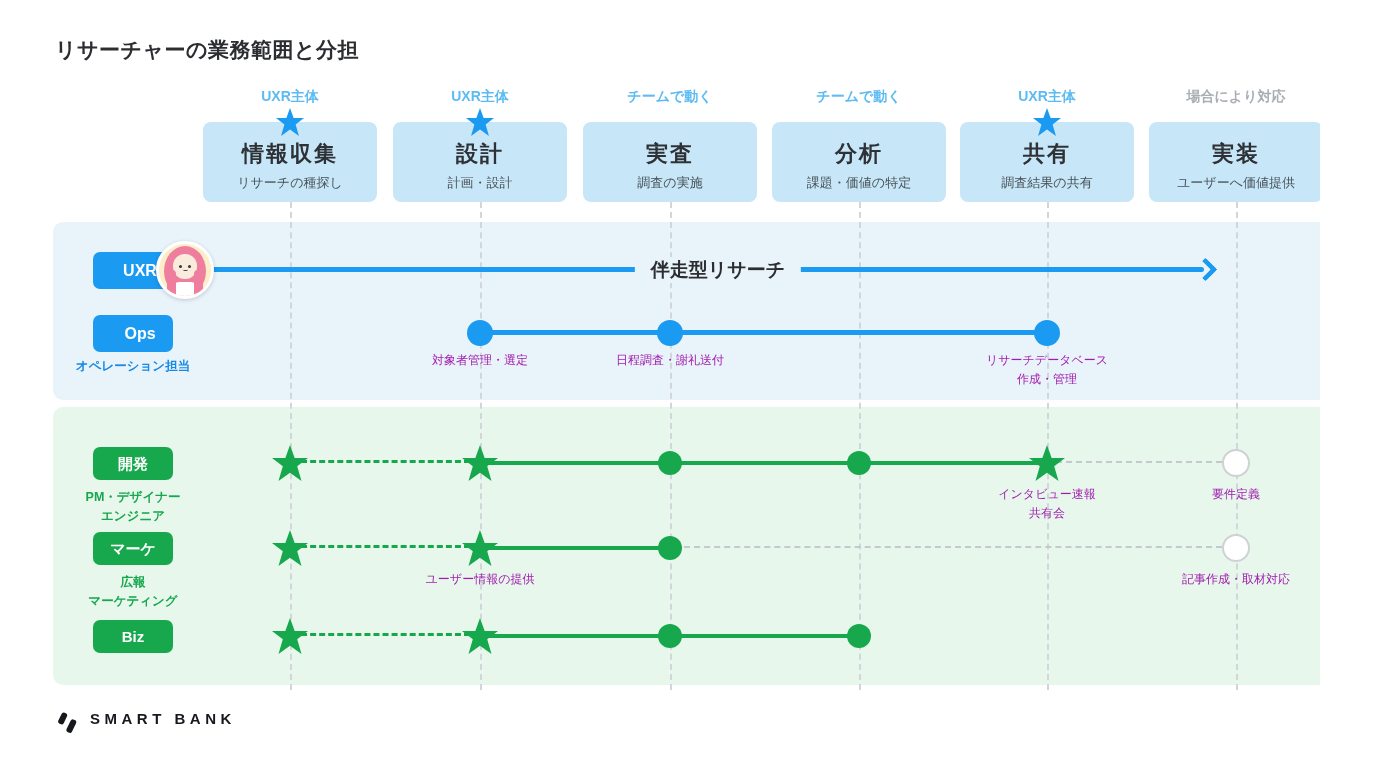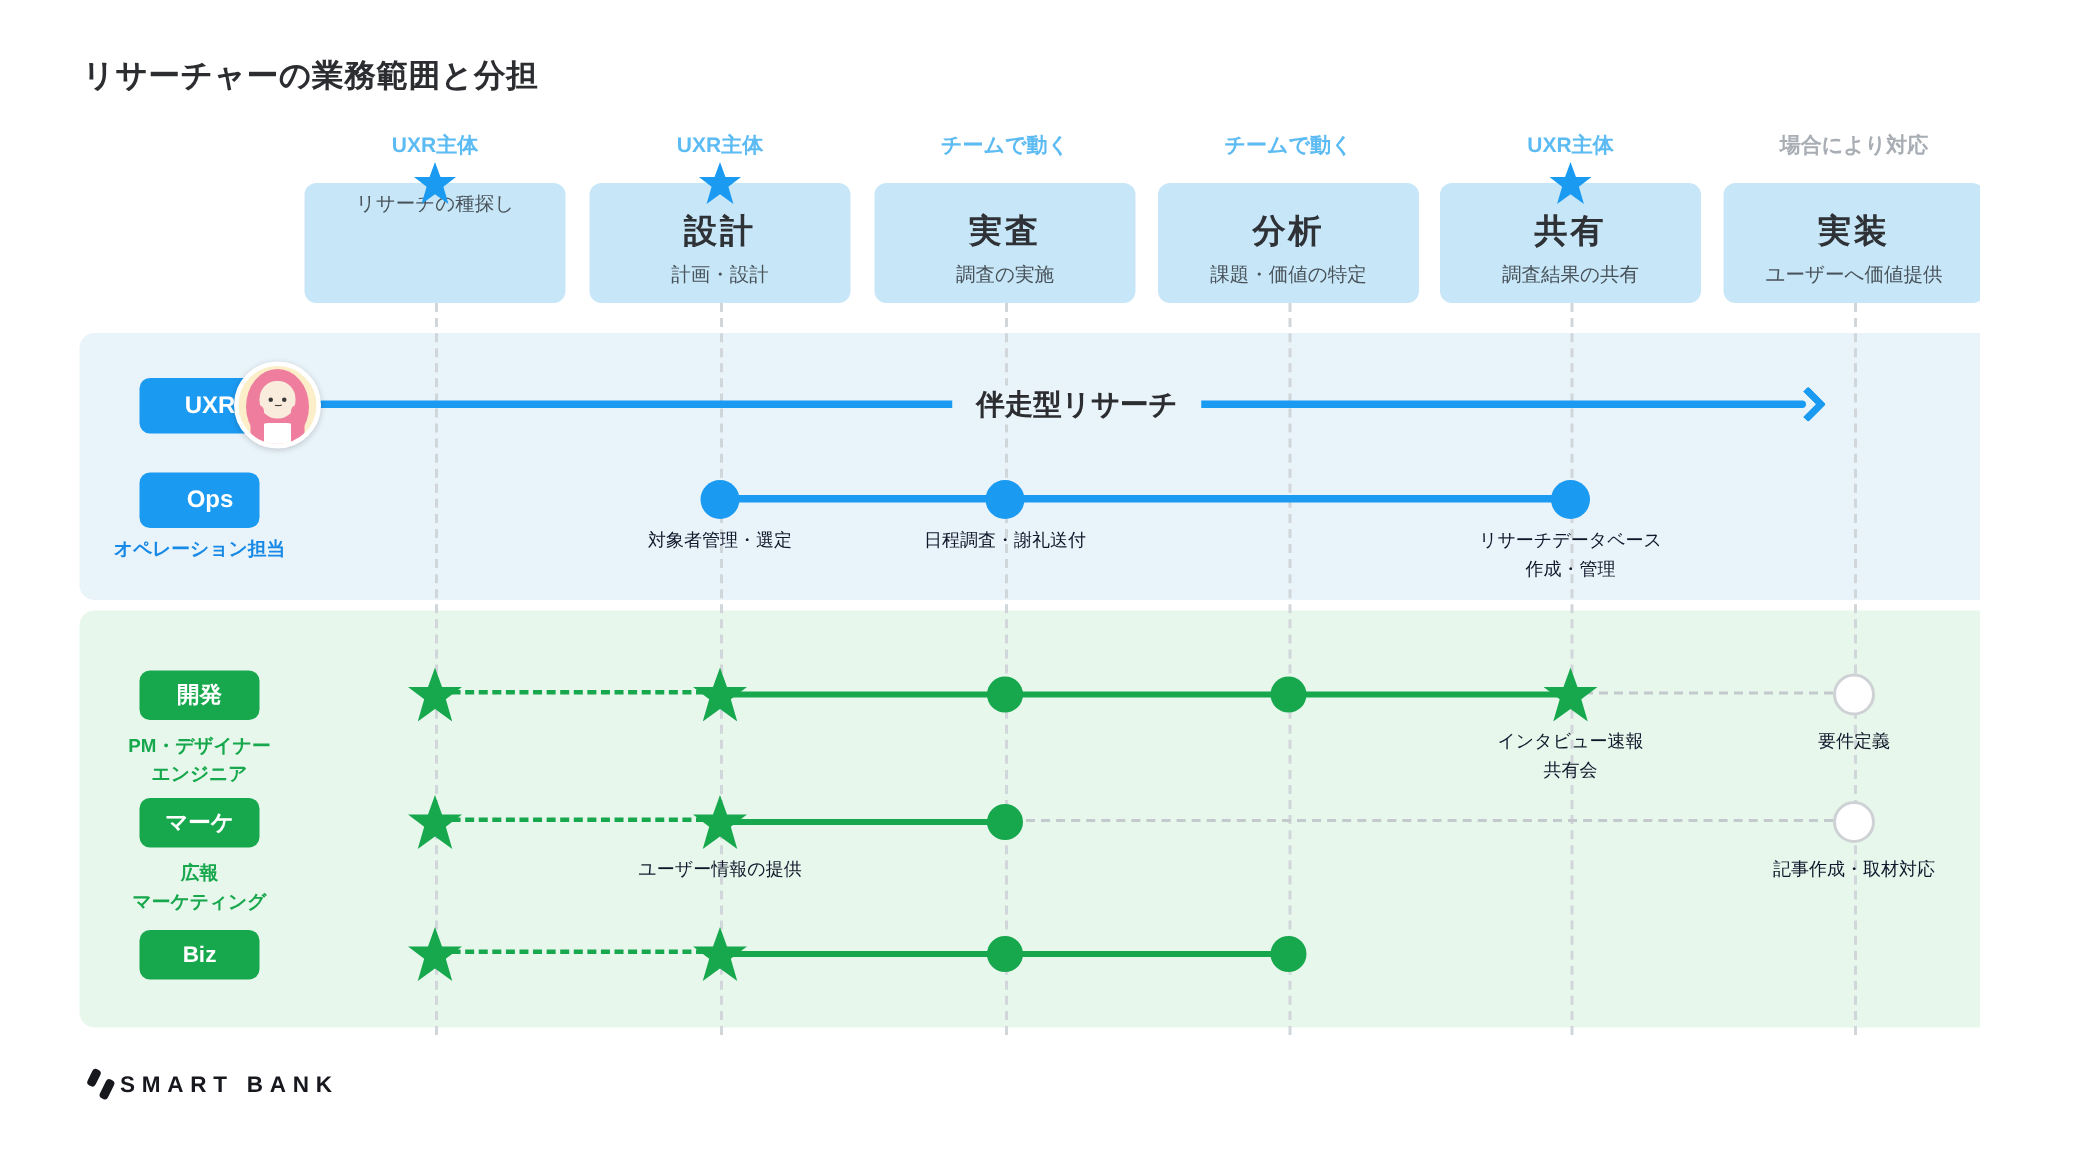--- a/index.html
+++ b/index.html
@@ -44,35 +44,35 @@
   .dash.gray  { border-top:2px dashed #c4c9cd; }
   .arrowhead { position:absolute; left:1197px; top:261px; width:17px; height:17px; border-top:5px solid #1b9af2; border-right:5px solid #1b9af2; transform:rotate(45deg); border-radius:2px; z-index:3; }
   .journey-label { position:absolute; left:718px; top:270px; transform:translate(-50%,-50%); background:#e9f3fa; padding:0 16px; font-size:19px; font-weight:bold; color:#2b2d30; z-index:4; white-space:nowrap; }
 
   .dot-blue  { position:absolute; width:26px; height:26px; border-radius:50%; background:#1b9af2; z-index:4; }
   .dot-green { position:absolute; width:24px; height:24px; border-radius:50%; background:#17a84d; z-index:4; }
   .star-green { position:absolute; width:36px; height:36px; background:#17a84d; z-index:4;
     clip-path: polygon(50% 0%, 63% 36%, 100% 36%, 70% 59%, 82% 100%, 50% 77%, 18% 100%, 30% 59%, 0% 36%, 37% 36%); }
   .circle-open { position:absolute; width:28px; height:28px; background:#fff; border:2px solid #cfd2d5; border-radius:50%; z-index:4; }
 
-  .m-label { position:absolute; transform:translateX(-50%); text-align:center; font-size:12px; color:#0f172a; line-height:1.55; z-index:4; white-space:nowrap; }
+  .m-label { position:absolute; transform:translateX(-50%); text-align:center; font-size:12px; color:#a21caf; line-height:1.55; z-index:4; white-space:nowrap; }
 
   
   .avatar { position:absolute; left:156px; top:241px; width:58px; height:58px; border-radius:50%; background:#fbeec9; border:3px solid #fff; box-shadow:0 1px 4px rgba(0,0,0,.18); overflow:hidden; z-index:5; }
   .avatar .hair { position:absolute; left:5px; top:2px; width:42px; height:50px; background:#ef7e9e; border-radius:50%; }
   .avatar .lock-l { position:absolute; left:8px;  top:26px; width:9px; height:28px; background:#ef7e9e; border-radius:4px; z-index:3; }
   .avatar .lock-r { position:absolute; right:8px; top:26px; width:9px; height:28px; background:#ef7e9e; border-radius:4px; z-index:3; }
   .avatar .body { position:absolute; left:11px; top:38px; width:30px; height:18px; background:#fff; border-radius:9px 9px 0 0; z-index:2; }
   .avatar .face { position:absolute; left:14px; top:10px; width:24px; height:25px; background:#f9ecdc; border-radius:48%; z-index:2; }
   .avatar .eye  { position:absolute; top:21px; width:3px; height:3px; background:#3a3a3a; border-radius:50%; z-index:4; }
   .avatar .eye.l { left:20px; } .avatar .eye.r { left:29px; }
   .avatar .mouth { position:absolute; left:23.5px; top:24px; width:5px; height:3px; border-bottom:1.5px solid #3a3a3a; border-radius:50%; z-index:4; }
 
   
-  .brand { position:absolute; left:55px; top:710px; display:flex; align-items:center; }
+  .brand { position:absolute; left:55px; top:710px; display:flex; gap:10px; }
   .brand-text { font-size:15px; font-weight:bold; letter-spacing:4.5px; color:#16181d; }
 </style>
 </head>
 <body>
 
 <div class="canvas">
 
   <div class="page-title">リサーチャーの業務範囲と分担</div>
 
   <div class="panel-blue"></div>
@@ -82,20 +82,21 @@
   <div class="gridline" style="left:480px"></div>
   <div class="gridline" style="left:670px"></div>
   <div class="gridline" style="left:859px"></div>
   <div class="gridline" style="left:1047px"></div>
   <div class="gridline" style="left:1236px"></div>
 
   <div class="column" style="left:203px">
     <div class="col-header blue">UXR主体</div>
     <span class="col-star"></span>
     <div class="col-box">
+      <div class="col-title">情報収集</div>
       <div class="col-sub">リサーチの種探し</div>
     </div>
   </div>
   <div class="column" style="left:393px">
     <div class="col-header blue">UXR主体</div>
     <span class="col-star"></span>
     <div class="col-box">
       <div class="col-title">設計</div>
       <div class="col-sub">計画・設計</div>
     </div>

